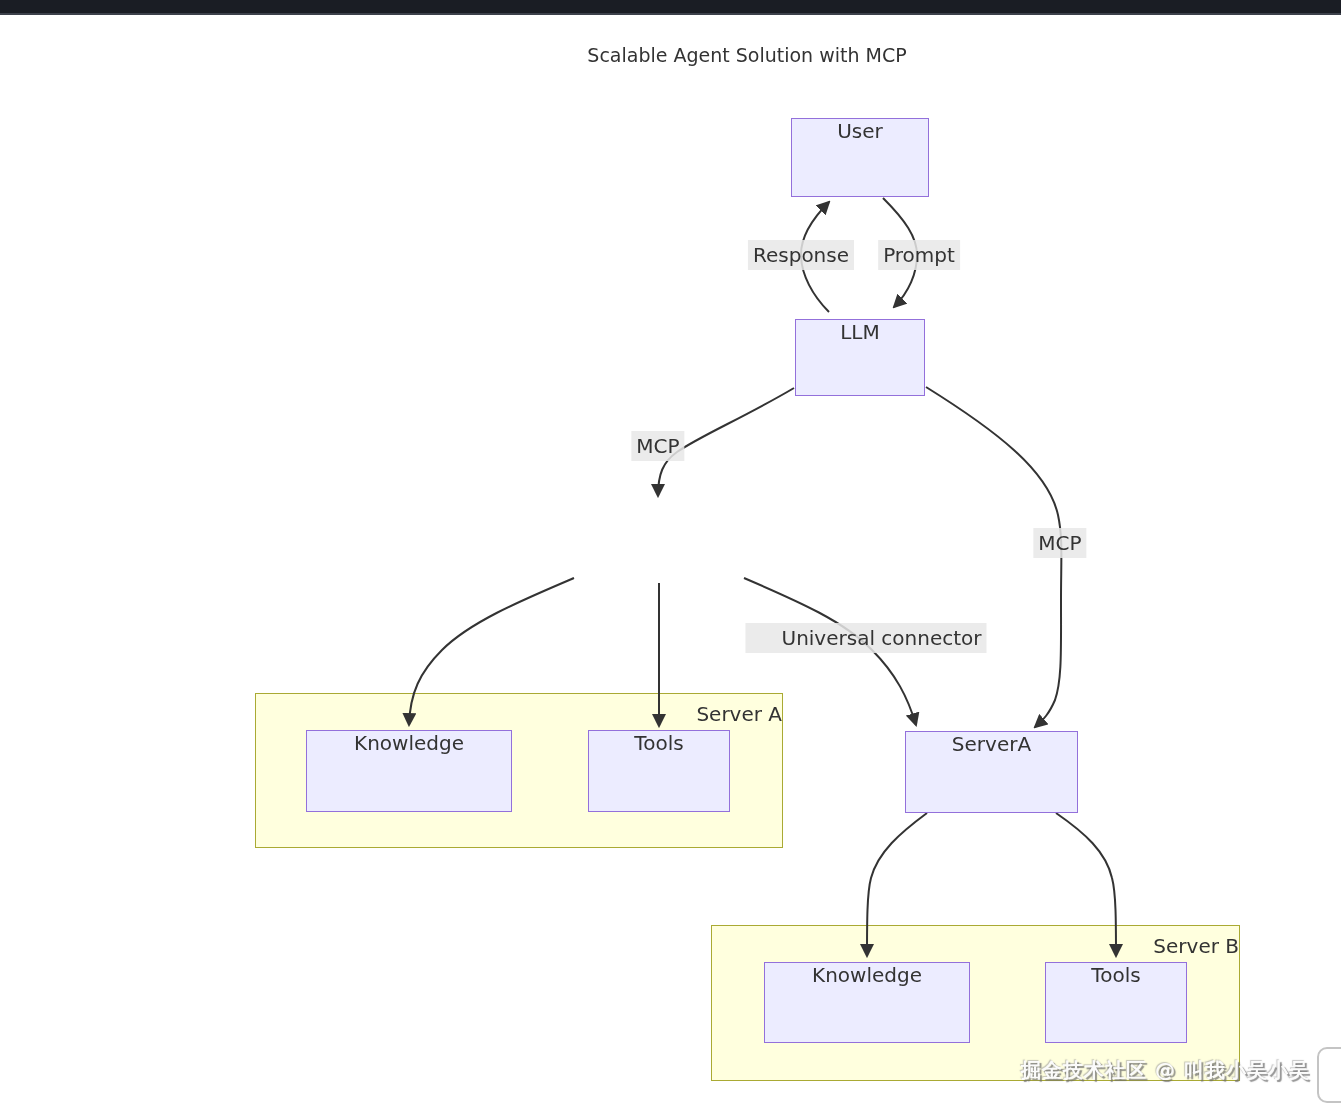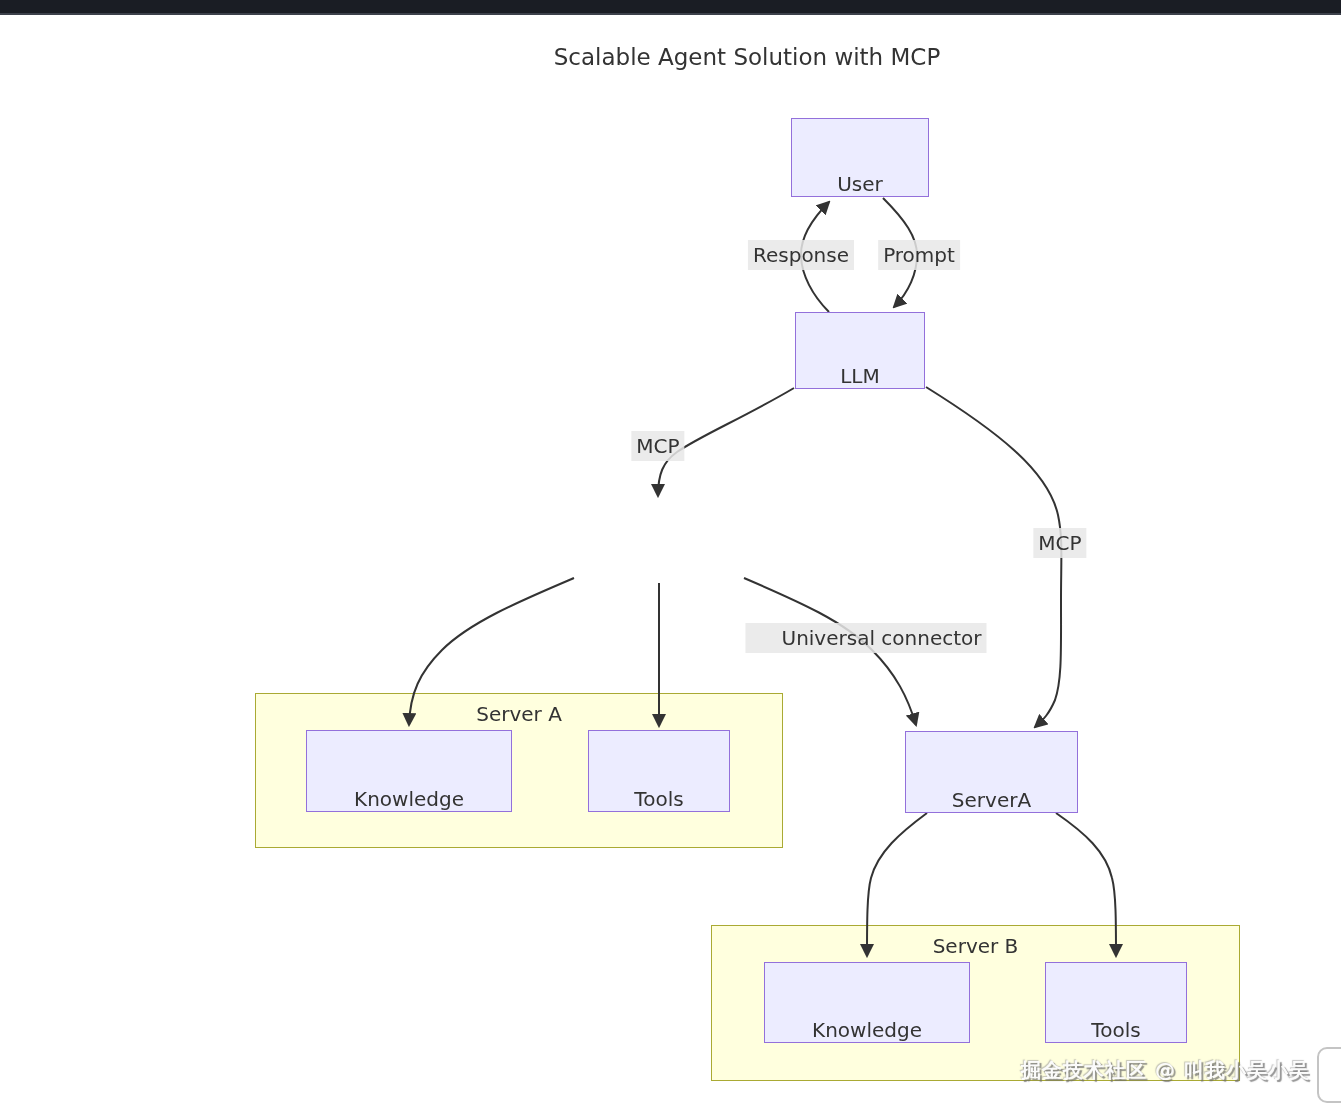--- a/index.html
+++ b/index.html
@@ -26,35 +26,35 @@
   .topbar {
     position: absolute; left: 0; top: 0; width: 100%; height: 15px;
     background: var(--topbar);
     border-bottom: 2px solid #3c414b;
     z-index: 10;
   }
   .diagram-title {
     position: absolute;
     left: 747px; top: 44px;
     transform: translateX(-50%);
-    font-size: 23px;
+    font-size: 19px;
     color: var(--text);
     white-space: nowrap;
     z-index: 5;
   }
   .cluster {
     position: absolute;
     background: var(--cluster-fill);
     border: 1.5px solid var(--cluster-border);
     z-index: 1;
   }
   .cluster-label {
     position: absolute;
     top: 8px; left: 0; width: 100%;
-    text-align: center;
+    text-align: right;
     font-size: 20px;
     color: var(--text);
     z-index: 2;
   }
   #edges {
     position: absolute; left: 0; top: 0;
     z-index: 3;
   }
   .edge-label {
     position: absolute;
@@ -65,21 +65,21 @@
     line-height: 1.3;
     color: var(--text);
     white-space: nowrap;
     z-index: 4;
   }
   .node {
     position: absolute;
     background: var(--node-fill);
     border: 1.5px solid var(--node-border);
     display: flex;
-    align-items: flex-end;
+    align-items: flex-start;
     justify-content: center;
     font-size: 20px;
     color: var(--text);
     z-index: 5;
   }
   .watermark {
     position: absolute;
     right: 31px;
     top: 1057px;
     font-size: 20px;
@@ -139,21 +139,21 @@
 
   <div class="edge-label" style="left:801px; top:255px;">Response</div>
   <div class="edge-label" style="left:919px; top:255px;">Prompt</div>
   <div class="edge-label" style="left:658px; top:446px;">MCP</div>
   <div class="edge-label" style="left:1060px; top:543px;">MCP</div>
   <div class="edge-label" style="left:866px; top:638px;padding-left:36px;">Universal connector</div>
 
   <div class="node" style="left:791px; top:118px; width:138px; height:79px;">
     <span>User</span>
   </div>
-  <div class="node" style="left:795px; top:312px; width:130px; height:77px;">
+  <div class="node" style="left:795px; top:319px; width:130px; height:77px;">
     <span>LLM</span>
   </div>
   <div class="node" style="left:905px; top:731px; width:173px; height:82px;">
     <span>ServerA</span>
   </div>
   <div class="node" style="left:306px; top:730px; width:206px; height:82px;">
     <span>Knowledge</span>
   </div>
   <div class="node" style="left:588px; top:730px; width:142px; height:82px;">
     <span>Tools</span>

